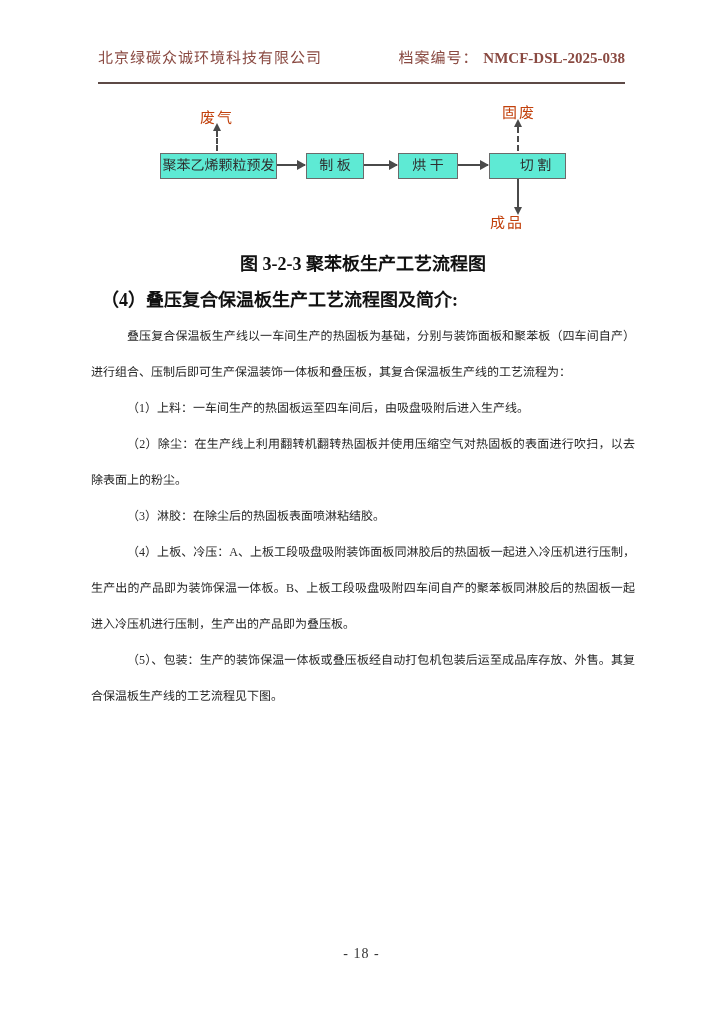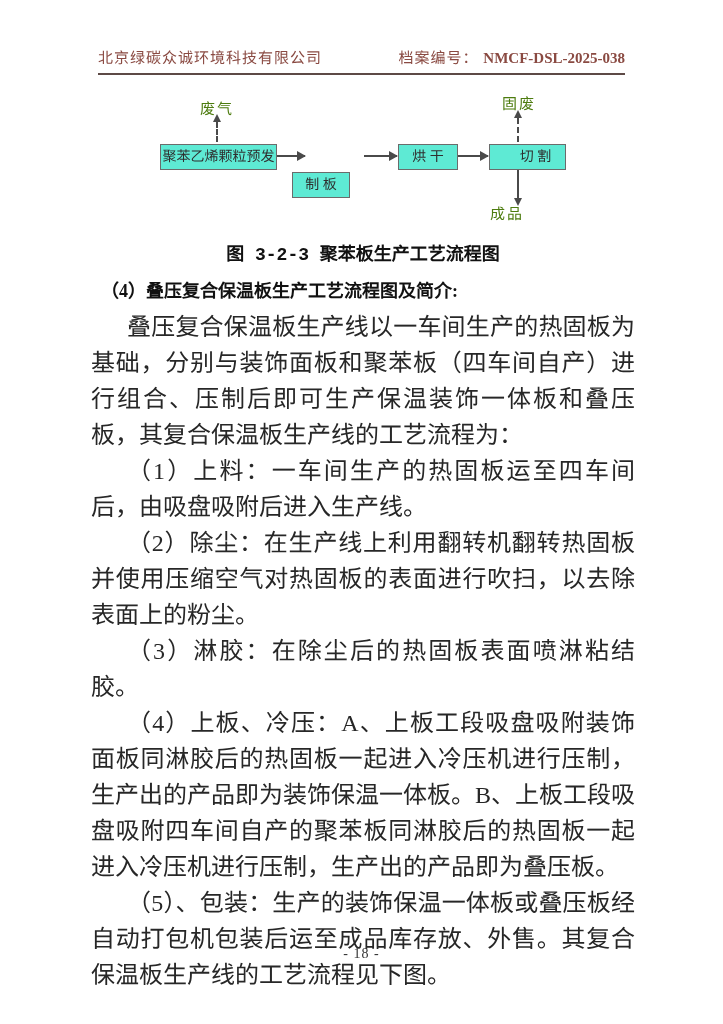--- a/index.html
+++ b/index.html
@@ -9,35 +9,35 @@
     margin:0 auto;
     background:#ffffff;
     font-family:"Liberation Serif","DejaVu Serif",serif;
     color:#272727;
     overflow:hidden;
   }
   
   .doc-header{
     display:flex;justify-content:space-between;align-items:flex-end;
     margin:0 98px 0 98px;
-    padding-top:46px;padding-bottom:6px;
+    padding-top:46px;padding-bottom:15px;
     border-bottom:2px solid #5d4a46;
     font-size:15px;
     color:#8a4a42;
     letter-spacing:1px;
   }
   .archive-num{font-weight:700;letter-spacing:0;}
   
   .diagram{position:relative;height:132px;margin-top:19px;}
   .dbox{
     position:absolute;top:50px;height:24px;line-height:24px;
     border:1px solid #6b6b6b;background:#5eead4;
     text-align:center;font-size:14px;color:#2f2f2f;white-space:nowrap;
   }
-  .dlabel{position:absolute;font-size:15px;color:#4d7c0f;white-space:nowrap;letter-spacing:2px;}
+  .dlabel{position:absolute;font-size:15px;color:#c2410c;white-space:nowrap;letter-spacing:2px;}
   .h-arrow{position:absolute;top:61px;height:2px;background:#4a4a4a;}
   .h-arrow::after{
     content:'';position:absolute;right:-1px;top:-4px;
     border-top:5px solid transparent;border-bottom:5px solid transparent;
     border-left:9px solid #4a4a4a;
   }
   .v-arrow-up{position:absolute;width:0;border-left:2px dashed #4a4a4a;}
   .v-arrow-up::before{
     content:'';position:absolute;left:-5px;top:-8px;
     border-left:4px solid transparent;border-right:4px solid transparent;
@@ -46,28 +46,28 @@
   .v-arrow-down{position:absolute;width:0;border-left:2px solid #4a4a4a;}
   .v-arrow-down::after{
     content:'';position:absolute;left:-5px;bottom:-8px;
     border-left:4px solid transparent;border-right:4px solid transparent;
     border-top:8px solid #4a4a4a;
   }
   
   .content{padding:0 88px 0 91px;}
   .caption{
     margin:11px 0 0 0;font-size:18px;line-height:36px;
-    font-weight:bold;text-align:center;color:#111;font-family:Liberation Mono, monospace;
+    font-weight:bold;text-align:center;color:#111;
   }
   .heading{
     margin:0;font-size:18px;line-height:36px;
     font-weight:bold;text-indent:10px;color:#111;
   }
   .body-p{
-    margin:0;font-size:24px;line-height:36px;
+    margin:0;font-size:12px;line-height:36px;
     text-align:justify;text-indent:36px;color:#272727;
   }
   .footer{
     position:absolute;left:0;bottom:62px;width:100%;
     text-align:center;font-size:14px;color:#333;letter-spacing:1px;
   }
 </style>
 </head>
 <body>
 
@@ -80,21 +80,21 @@
       <span class="archive-num">NMCF-DSL-2025-038</span>
     </span>
   </header>
 
   <div class="diagram">
     <span class="dlabel" style="left:200px;top:3px;">废气</span>
     <div class="v-arrow-up" style="left:216px;top:28px;height:20px;"></div>
 
     <div class="dbox" style="left:160px;width:115px;">聚苯乙烯颗粒预发</div>
     <div class="h-arrow" style="left:277px;width:28px;"></div>
-    <div class="dbox" style="left:292px;width:56px;margin-top:28px;">制 板</div>
+    <div class="dbox" style="left:306px;width:56px;">制 板</div>
     <div class="h-arrow" style="left:364px;width:33px;"></div>
     <div class="dbox" style="left:398px;width:58px;">烘 干</div>
     <div class="h-arrow" style="left:458px;width:30px;"></div>
     <div class="dbox" style="left:489px;width:59px;padding-left:16px;">切 割</div>
 
     <span class="dlabel" style="left:502px;top:-2px;">固废</span>
     <div class="v-arrow-up" style="left:517px;top:24px;height:24px;"></div>
     <div class="v-arrow-down" style="left:517px;top:76px;height:28px;"></div>
     <span class="dlabel" style="left:490px;top:108px;">成品</span>
   </div>

